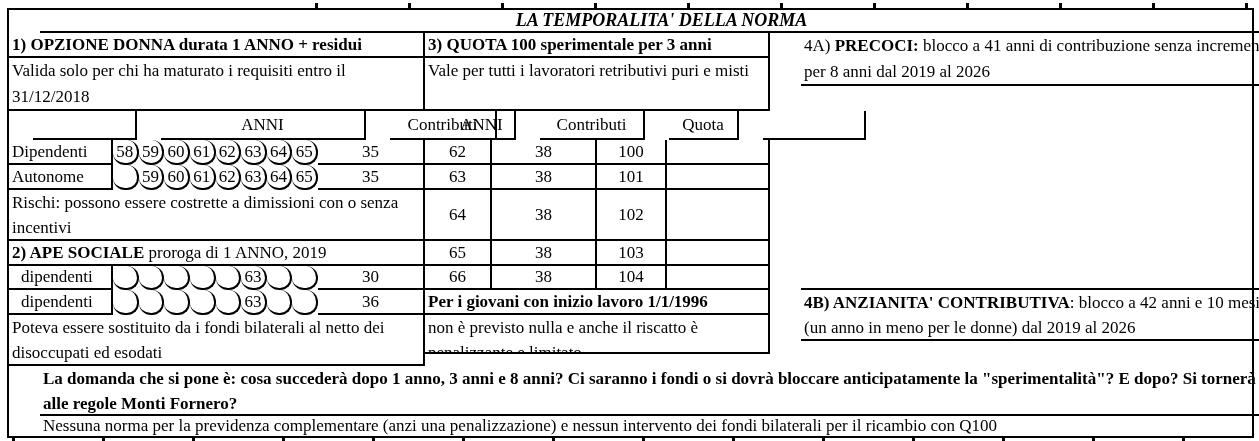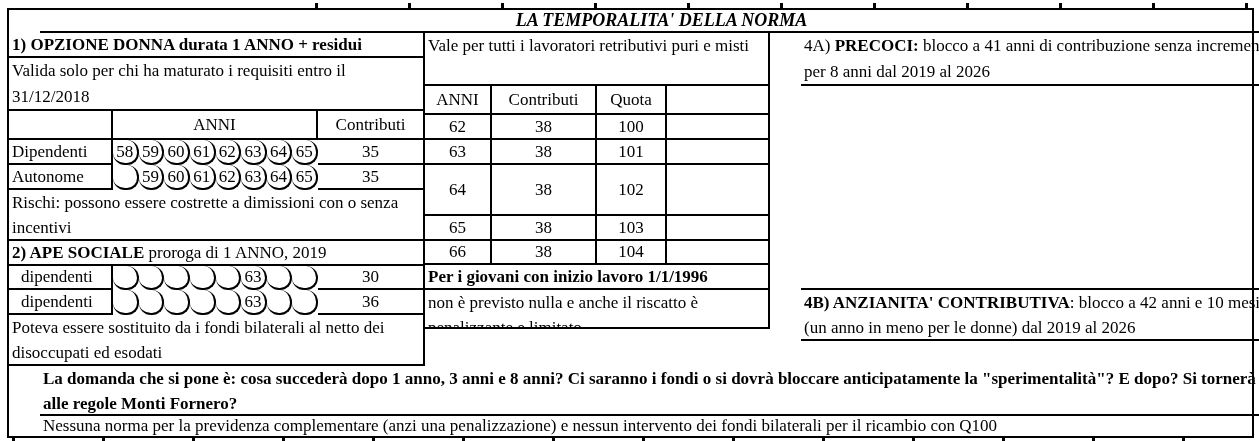--- a/index.html
+++ b/index.html
@@ -24,21 +24,21 @@
   .w-anni2{width:67px;text-align:center;padding:0;}
   .w-contrib2{width:105px;text-align:center;padding:0;}
   .w-quota{width:70px;text-align:center;padding:0;}
   .w-gap{width:103px;}
   .w-full-mid{width:345px;}
   .w-full-right{width:482px;}
   
   .lh-title{line-height:21px;}
   .lh-head{line-height:23px;}
   .lh-2line{line-height:26px;padding-top:0;}
-  .lh-29{line-height:27px;}
+  .lh-29{line-height:27px;margin-left:24px;}
   .lh-25{line-height:23px;}
   .lh-24{line-height:22px;}
   .lh-51{line-height:49px;}
   .lh-51t{line-height:25px;}
   .title-cell{text-align:center;font-style:italic;font-weight:bold;font-size:18px;}
   .indent{padding-left:12px;}
 </style>
 </head>
 <body>
 
@@ -114,20 +114,23 @@
       <div class="c w-age lh-25"></div>
       <div class="c w-age lh-25"></div>
       <div class="c w-contrib lh-25">36</div>
     </div>
     <div class="band" style="height:51px;border-radius:11px;">
       <div class="c w-full-left lh-51t">Poteva essere sostituito da i fondi bilaterali al netto dei disoccupati ed esodati</div>
     </div>
   </div>
 
   <div class="abs" style="left:416px;top:23px;width:345px;">
+    <div class="band" style="height:25px;">
+      <div class="c w-full-mid bold lh-head">3) QUOTA 100 sperimentale per 3 anni</div>
+    </div>
     <div class="band" style="height:53px;">
       <div class="c w-full-mid lh-2line">Vale per tutti i lavoratori retributivi puri e misti</div>
     </div>
     <div class="band" style="height:29px;">
       <div class="c w-anni2 lh-29">ANNI</div>
       <div class="c w-contrib2 lh-29">Contributi</div>
       <div class="c w-quota lh-29">Quota</div>
       <div class="c w-gap lh-29"></div>
     </div>
     <div class="band" style="height:25px;">

